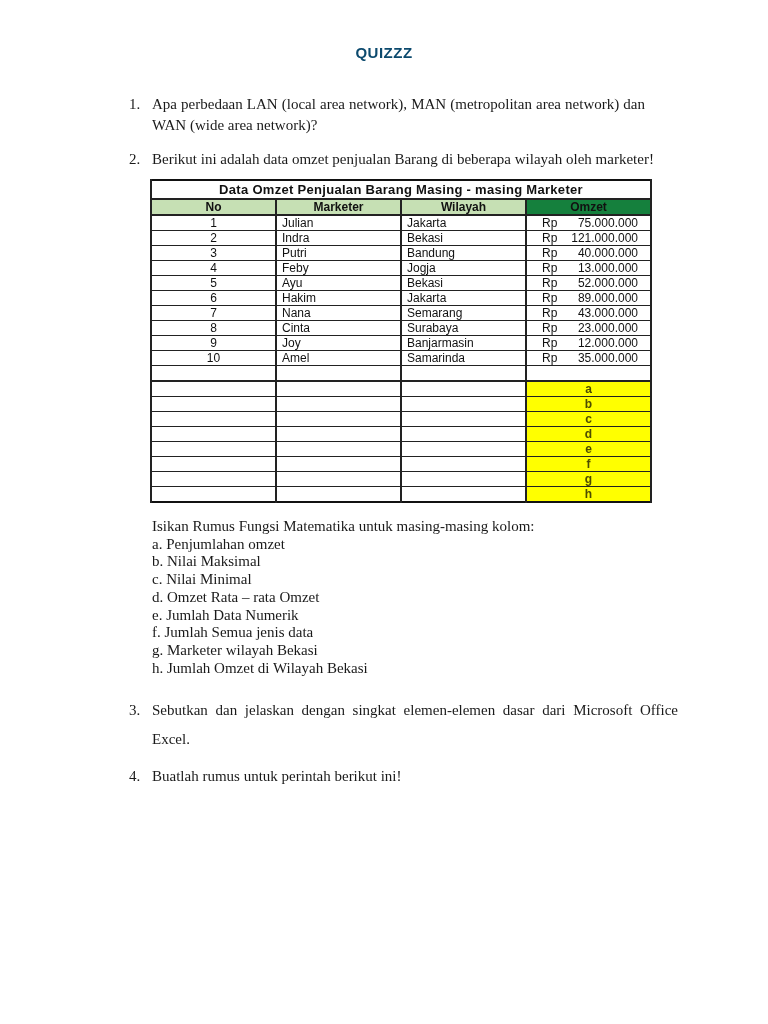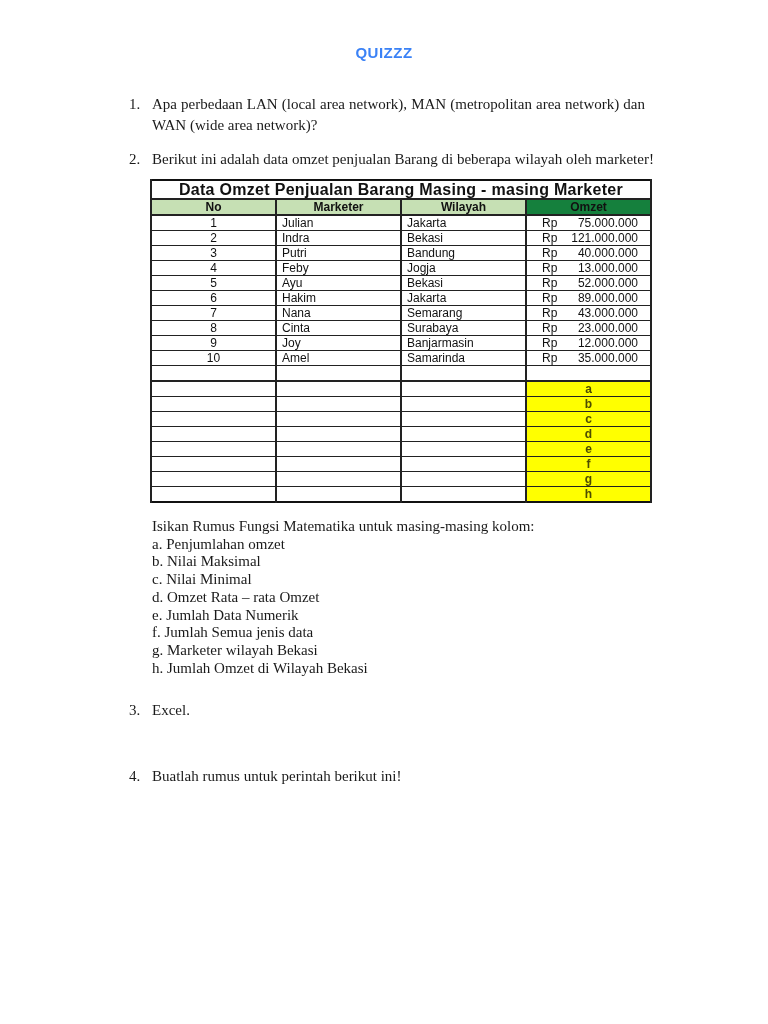--- a/index.html
+++ b/index.html
@@ -3,21 +3,21 @@
 <meta charset="utf-8">
 <style>
   html,body { margin:0; padding:0; background:#ffffff; }
   .page {
     position:relative; width:768px; height:1024px; background:#ffffff;
     font-family:"Liberation Serif", serif; color:#1a1a1a; overflow:hidden;
   }
   .doc-title {
     position:absolute; top:44px; left:0; right:0; text-align:center;
     font-family:"Liberation Sans", sans-serif; font-weight:bold; font-size:15px;
-    letter-spacing:0.5px; color:#3b82f6;
+    letter-spacing:0.5px; color:#0c4a6e;
   }
   .question { position:absolute; left:129px; font-size:15px; line-height:21px; }
   .q-num { position:absolute; left:0; top:0; }
   .q-body { margin-left:23px; }
   .q1 { top:94px; }  .q1 .q-body { width:493px; }
   .q2 { top:149px; } .q2 .q-body { width:520px; }
   .q3 { top:696px; line-height:29px; } .q3 .q-body { width:526px; }
   .q4 { top:766px; } .q4 .q-body { width:520px; }
   .just { text-align:justify; text-align-last:justify; }
 
@@ -26,21 +26,21 @@
     border-collapse:collapse; table-layout:fixed;
     font-family:"Liberation Sans", sans-serif; font-size:12px; color:#111;
     border:2px solid #111;
   }
   table.omzet td {
     border:1px solid #222; border-left-width:2px; border-right-width:2px;
     padding:0 5px; height:14px; line-height:14px; overflow:hidden; white-space:nowrap;
   }
   .col-no { width:46px; } .col-mkt { width:157px; } .col-wil { width:115px; } .col-omz { width:184px; }
   tr.t-title td {
-    height:17px; line-height:17px; font-weight:bold; font-size:16px; text-align:center;
+    height:17px; line-height:17px; font-weight:bold; font-size:13px; text-align:center;
     border-bottom-width:2px; letter-spacing:0.3px;
   }
   tr.t-head td { font-weight:bold; text-align:center; border-bottom-width:2px;margin-top:23px; }
   td.c-no { text-align:center; }
   td.c-omz { padding:0;margin-top:32px; }
   .omz-wrap { display:flex; justify-content:space-between; padding:0 7px 0 10px; }
   tr.t-spacer td { border-bottom-width:2px; background:#ffffff; }
   td.c-formula { text-align:center; font-weight:bold; font-size:12px; }
 
   .instructions { position:absolute; left:152px; top:518px; font-size:15px; line-height:17.7px; }
@@ -255,20 +255,21 @@
         <div>e. Jumlah Data Numerik</div>
         <div>f. Jumlah Semua jenis data</div>
         <div>g. Marketer wilayah Bekasi</div>
         <div>h. Jumlah Omzet di Wilayah Bekasi</div>
       </div>
   </div>
 
   <div class="question q3">
     <span class="q-num">3.</span>
     <div class="q-body">
+      <div class="just">Sebutkan dan jelaskan dengan singkat elemen-elemen dasar dari Microsoft Office</div>
       <div>Excel.</div>
     </div>
   </div>
 
   <div class="question q4">
     <span class="q-num">4.</span>
     <div class="q-body">
       <div>Buatlah rumus untuk perintah berikut ini!</div>
     </div>
   </div>

